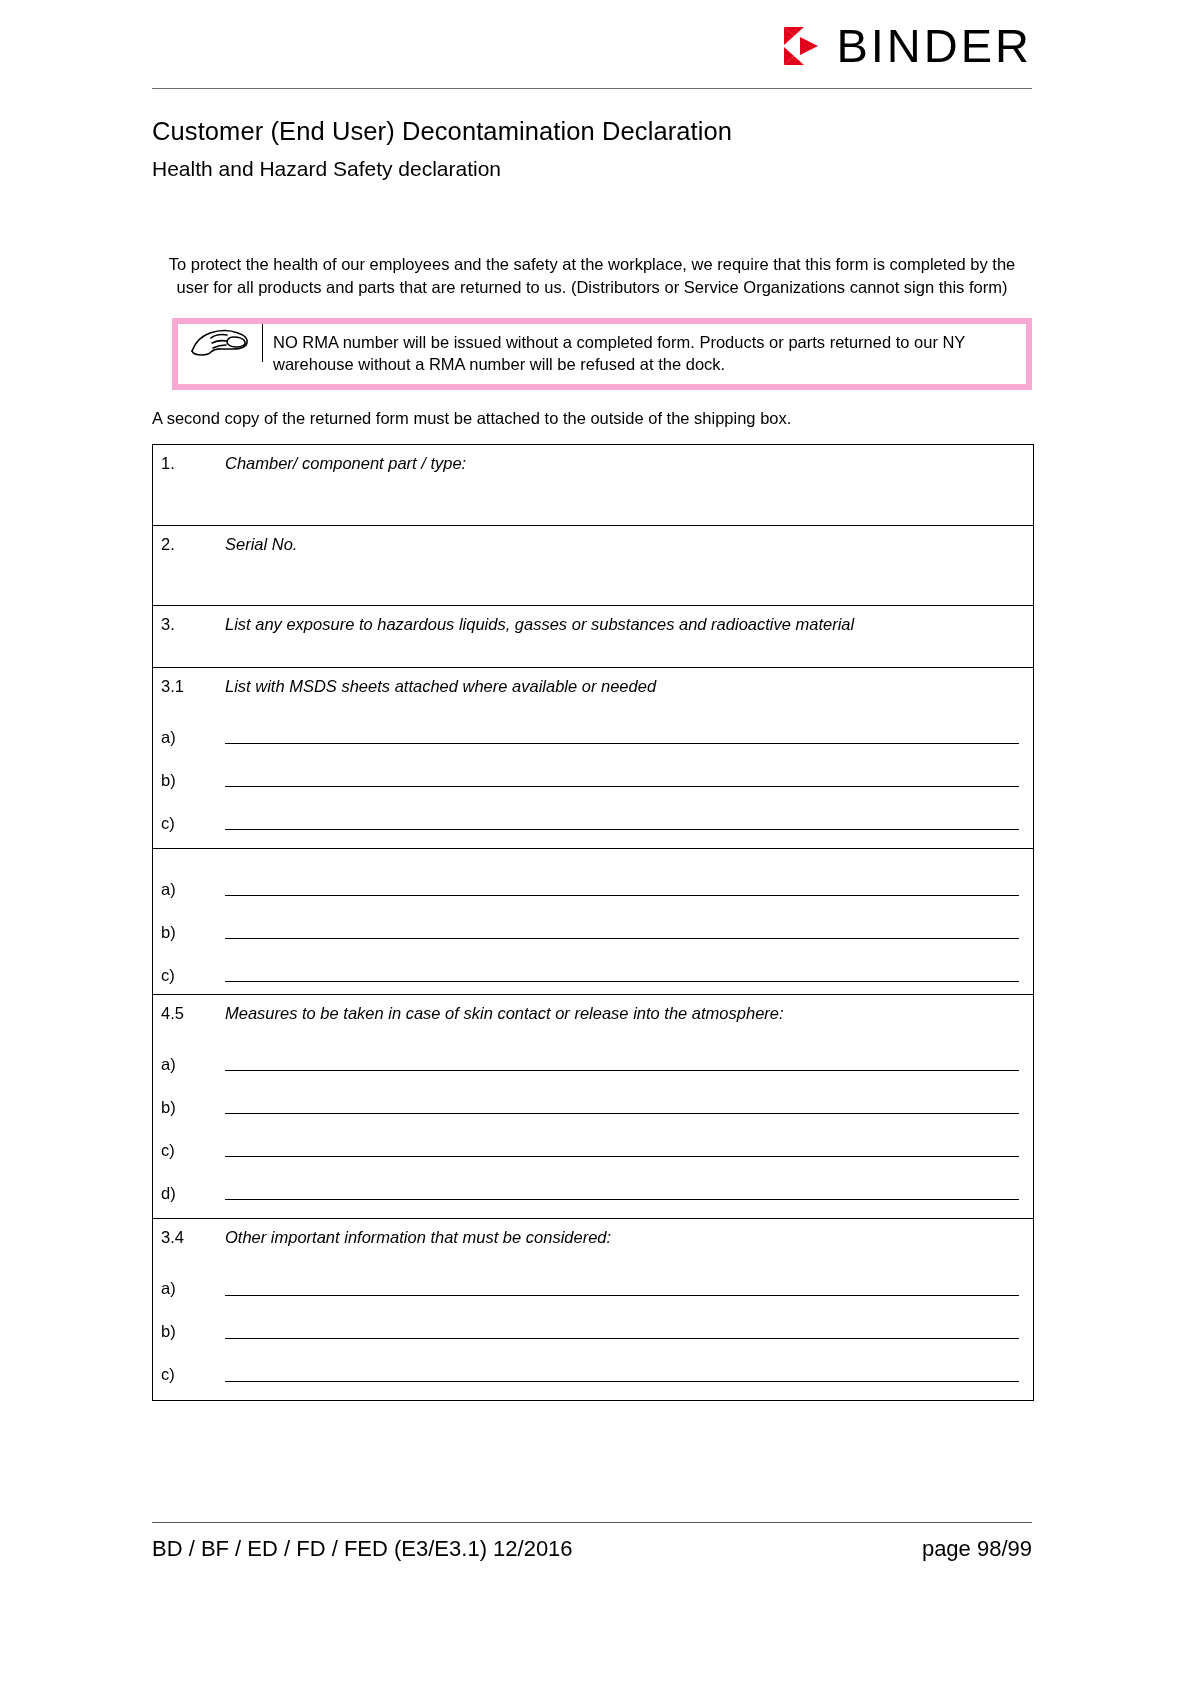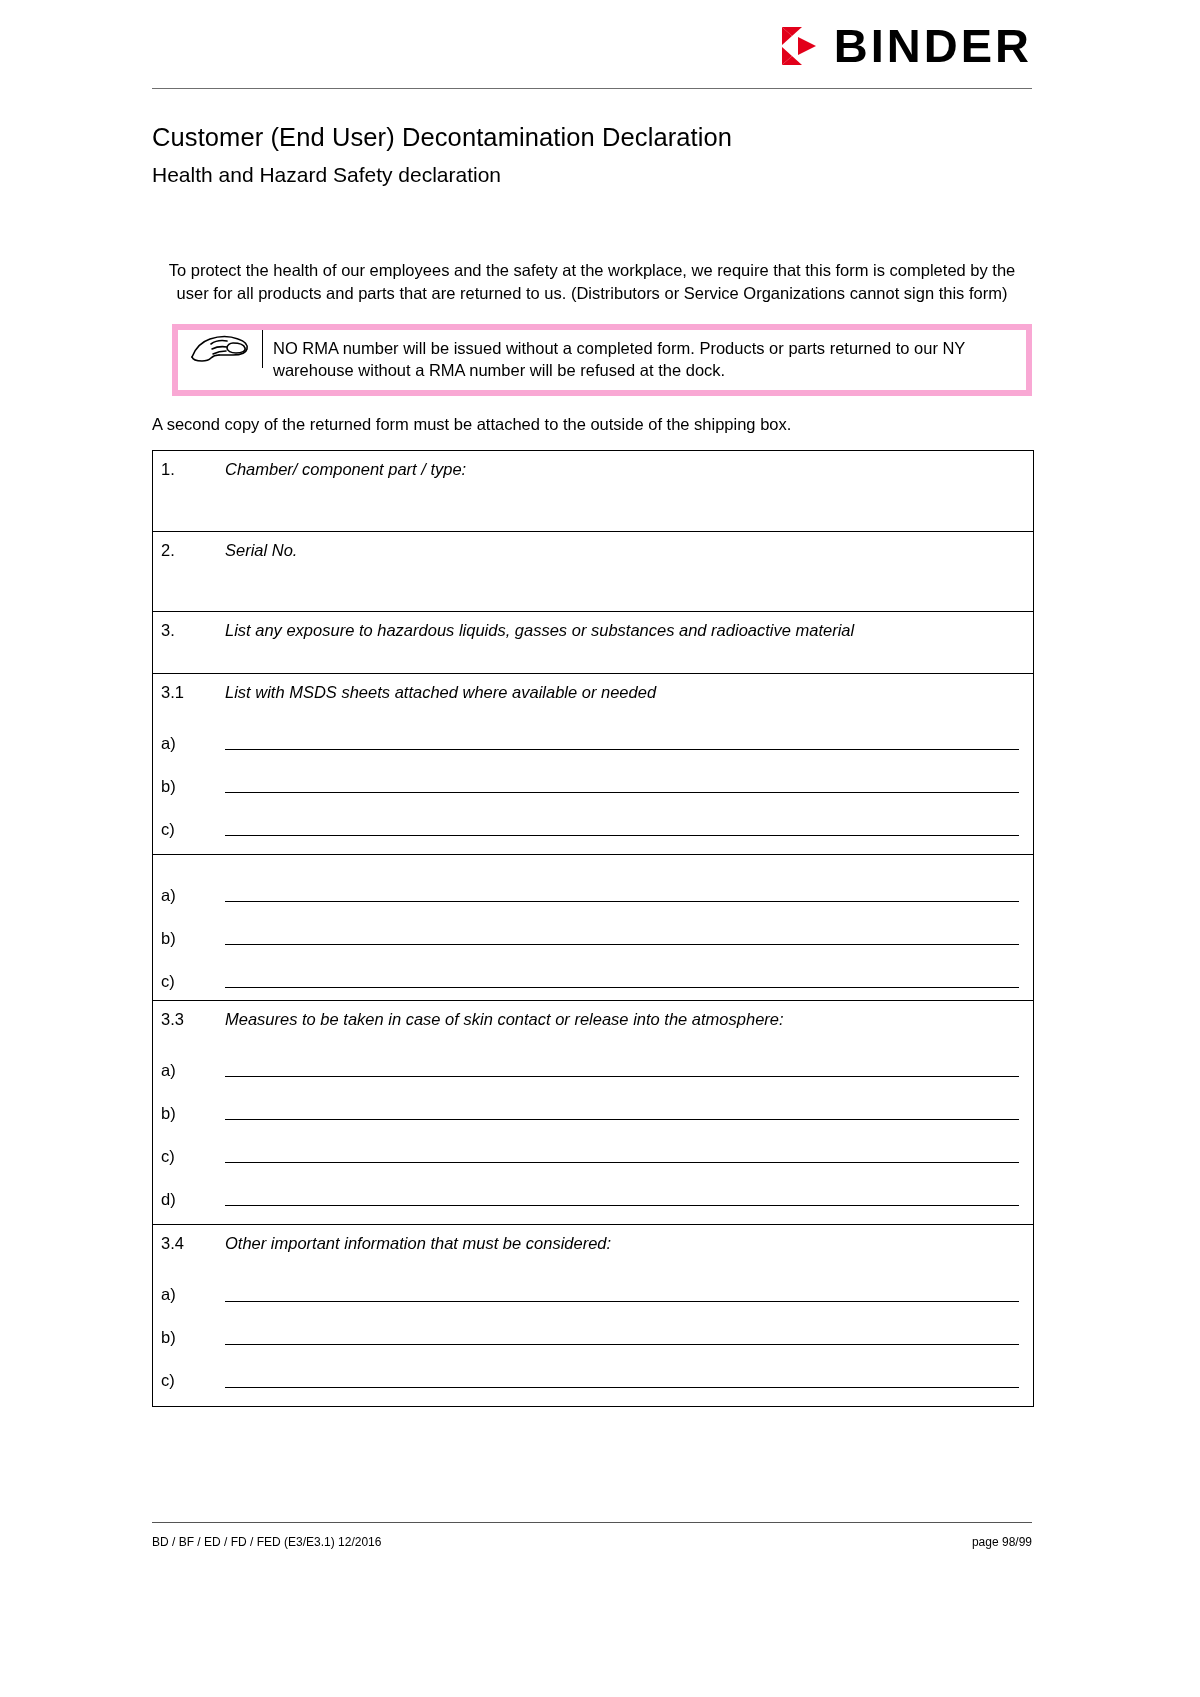--- a/index.html
+++ b/index.html
@@ -41,41 +41,41 @@
     gap: 10px;
   }
   .logo-mark {
     position: relative;
     width: 46px;
     height: 46px;
   }
   .logo-mark svg { display: block; }
   .logo-text {
     font-family: "Liberation Sans", sans-serif;
-    font-weight: bold;
+    font-weight: normal;
     font-size: 47px;
     letter-spacing: 3px;
     line-height: 1;
     color: #000000;
     white-space: nowrap;
   }
   .header-rule {
     position: absolute;
     left: 152px;
     right: 168px;
     top: 88px;
     height: 1px;
     background: #6f6f6f;
   }
 
   
   .content {
     position: absolute;
     left: 152px;
-    top: 122px;
+    top: 116px;
     width: 880px;
   }
 
   h1.doc-title {
     margin: 0;
     font-size: 25.5px;
     font-weight: normal;
     line-height: 1.18;
     letter-spacing: 0.1px;
   }
@@ -201,21 +201,21 @@
     height: 1px;
     background: #555;
   }
   .footer {
     position: absolute;
     left: 152px;
     top: 1535px;
     width: 880px;
     display: flex;
     justify-content: space-between;
-    font-size: 12px;
+    font-size: 22px;
     line-height: 1.3;
   }
 </style>
 </head>
 <body>
 
 <div class="page">
 
   <div class="header">
     <div class="logo-wrap">
@@ -319,21 +319,21 @@
         </div>
         <div class="blank-line">
           <span class="blank-label">c)</span>
           <span class="blank-rule"></span>
         </div>
         <div class="pad-small"></div>
       </div>
 
       <div class="frow">
         <div class="frow-inner">
-          <div class="fnum">3.3</div>
+          <div class="fnum">4.5</div>
           <div class="flabel">Measures to be taken in case of skin contact or release into the atmosphere:</div>
         </div>
         <div class="pad-small"></div>
         <div class="blank-line">
           <span class="blank-label">a)</span>
           <span class="blank-rule"></span>
         </div>
         <div class="blank-line">
           <span class="blank-label">b)</span>
           <span class="blank-rule"></span>

